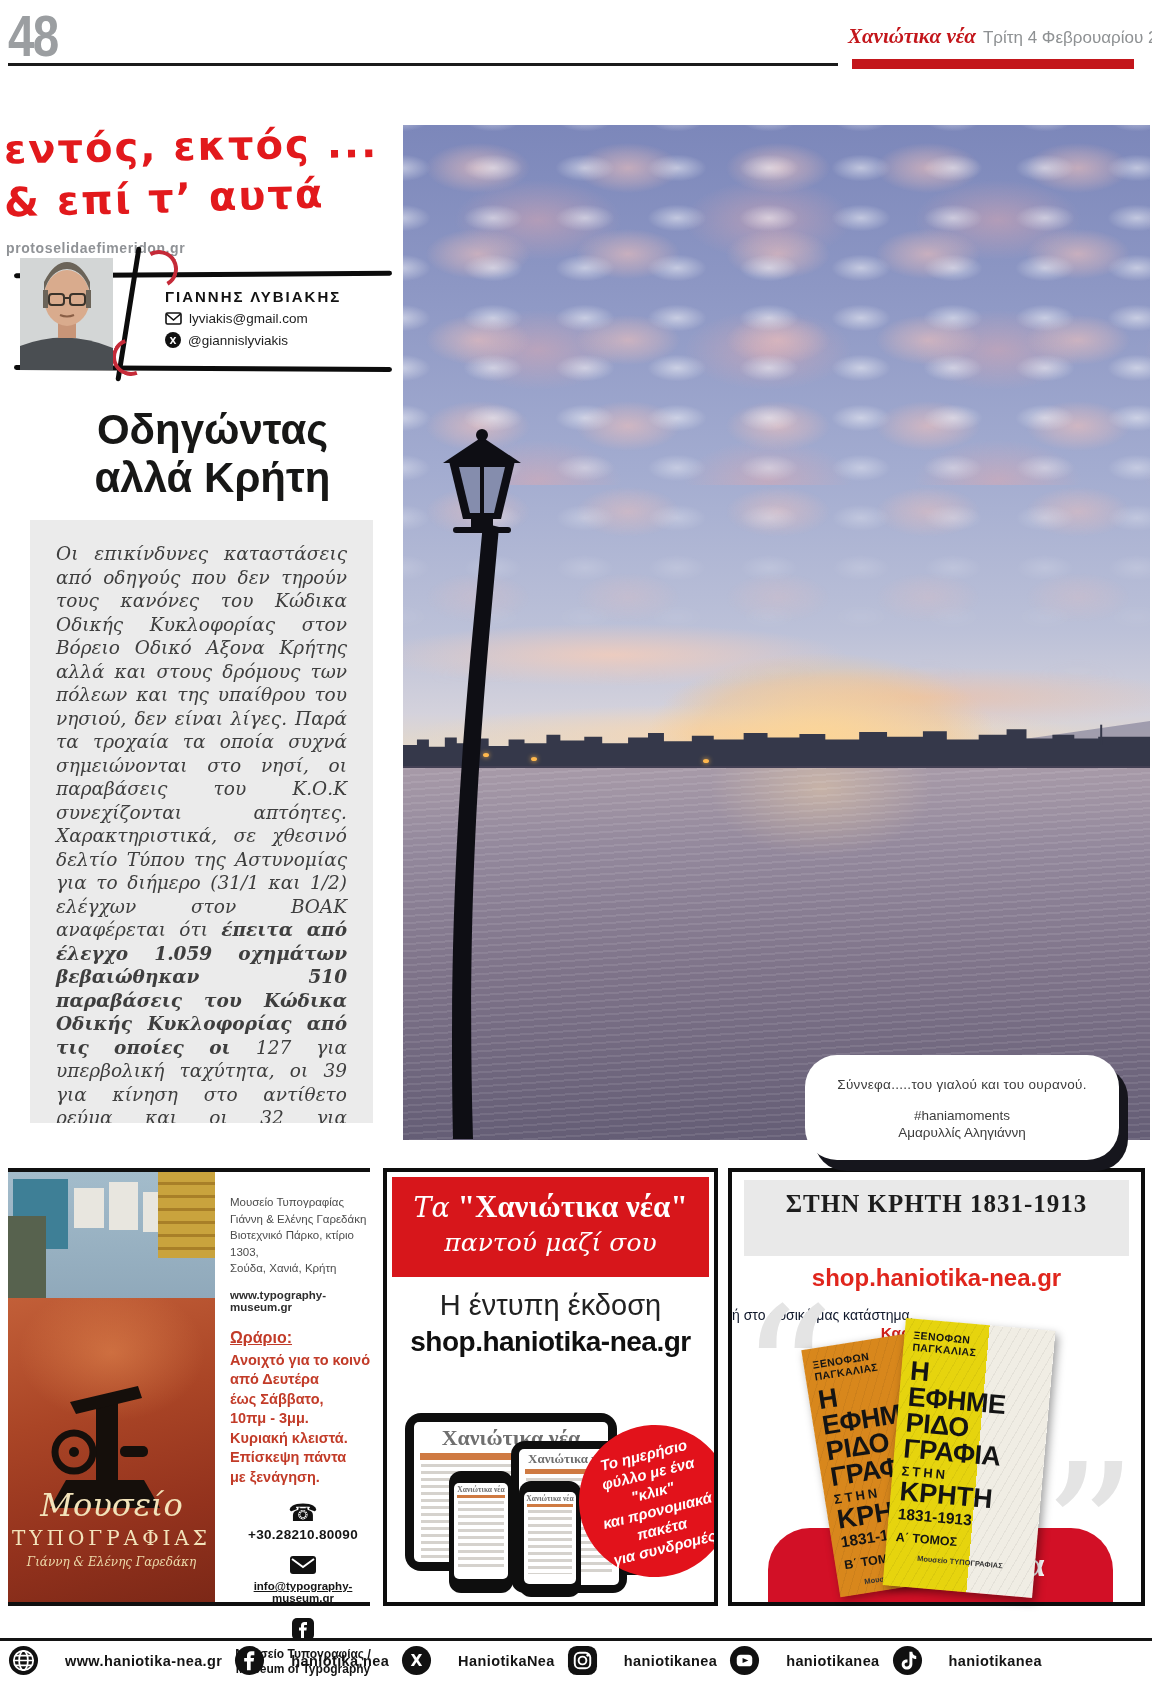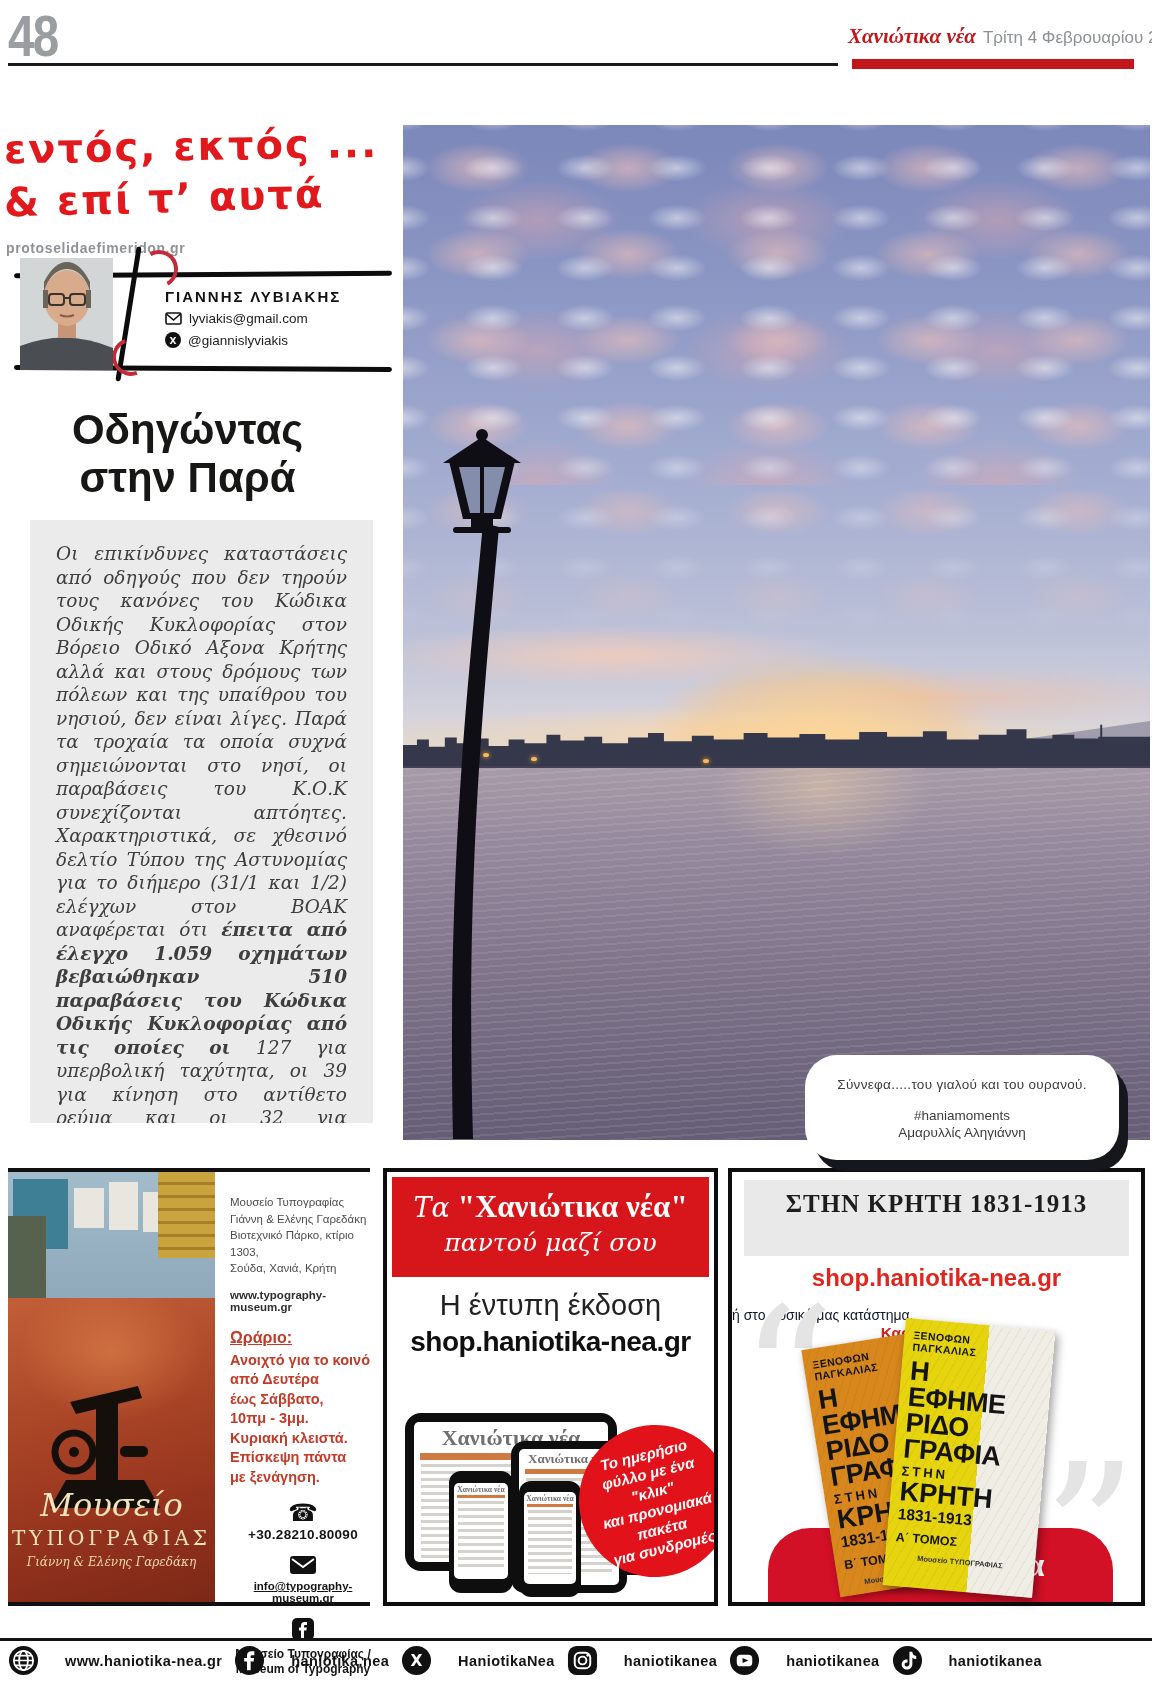--- a/index.html
+++ b/index.html
@@ -31,21 +31,21 @@
          border-radius:3px;transform:rotate(9deg);}
   .redarc{position:absolute;width:30px;height:30px;border:4px solid #c52a38;border-radius:50%;}
   .arc-top{left:140px;top:250px;border-left-color:transparent;border-bottom-color:transparent;transform:rotate(15deg);}
   .arc-bot{left:112px;top:338px;border-top-color:transparent;border-right-color:transparent;transform:rotate(25deg);}
   .authphoto{left:20px;top:258px;width:93px;height:112px;}
   .authinfo{left:165px;top:288px;}
   .authname{font-size:15px;font-weight:800;letter-spacing:2px;color:#121212;}
   .authrow{display:flex;align-items:center;gap:7px;margin-top:6px;font-size:13.5px;color:#1c1c1c;}
 
   
-  .headline{left:16px;top:406px;width:343px;text-align:center;font-size:42px;line-height:48px;
+  .headline{left:41px;top:406px;width:343px;text-align:center;font-size:42px;line-height:48px;
             font-weight:800;color:#171716;}
   .graybox{left:30px;top:520px;width:343px;height:603px;background:#ebebeb;box-sizing:border-box;
            padding:22px 26px;font-family:"DejaVu Serif",serif;font-style:italic;font-size:18.5px;
            line-height:23.5px;color:#3e3e3e;text-align:justify;overflow:hidden;}
   .graybox b{font-weight:700;}
 
   
   .photo{left:403px;top:125px;width:747px;height:1015px;overflow:hidden;
          background:linear-gradient(to bottom,#7c87ba 0%,#8d97c4 16%,#a3acd0 34%,#bcc1d8 50%,
                     #d4d2dc 58%,#e7dac7 62%,#f2e2c5 63%,#ecd6ba 63.5%);}
@@ -233,21 +233,21 @@
       <svg width="16" height="16" viewBox="0 0 16 16">
         <circle cx="8" cy="8" r="8" fill="#111"></circle>
         <text x="8" y="12" font-size="9" font-weight="bold" fill="#fff" text-anchor="middle" font-family="DejaVu Sans,sans-serif">X</text>
       </svg>
       <span>@giannislyviakis</span>
     </div>
   </div>
 
   <div class="abs headline">
     <div>Οδηγώντας</div>
-    <div>στην Παρά</div>
+    <div>αλλά Κρήτη</div>
   </div>
   <div class="abs graybox">
     <span>Οι επικίνδυνες καταστάσεις από οδηγούς που δεν τηρούν τους κανόνες του Κώδικα Οδικής Κυκλοφορίας στον Βόρειο Οδικό Αξονα Κρήτης αλλά και στους δρόμους των πόλεων και της υπαίθρου του νησιού, δεν είναι λίγες. Παρά τα τροχαία τα οποία συχνά σημειώνονται στο νησί, οι παραβάσεις του Κ.Ο.Κ συνεχίζονται απτόητες. Χαρακτηριστικά, σε χθεσινό δελτίο Τύπου της Αστυνομίας για το διήμερο (31/1 και 1/2) ελέγχων στον ΒΟΑΚ αναφέρεται ότι </span><b>έπειτα από έλεγχο 1.059 οχημάτων βεβαιώθηκαν 510 παραβάσεις του Κώδικα Οδικής Κυκλοφορίας από τις οποίες οι </b><span>127 για υπερβολική ταχύτητα, οι 39 για κίνηση στο αντίθετο ρεύμα και οι 32 για αντικανονικό προσπέρασμα! Όμως, όσο οδηγούμε επικινδύνως, τόσο θα αυξάνεται ο κίνδυνος τροχαίου ατυχήματος. Η συμμόρφωση με τους κανόνες κυκλοφορίας και η αυξημένη προσοχή στο τιμόνι μπορεί να σώσει ζωές καθώς ελαχιστοποιεί τον κίνδυνο τροχαίου.</span>
   </div>
 
   <div class="abs photo">
     <div class="clouds c3"></div>
     <div class="clouds c1"></div>
     <div class="clouds c2"></div>
     <div class="streaks"></div>

